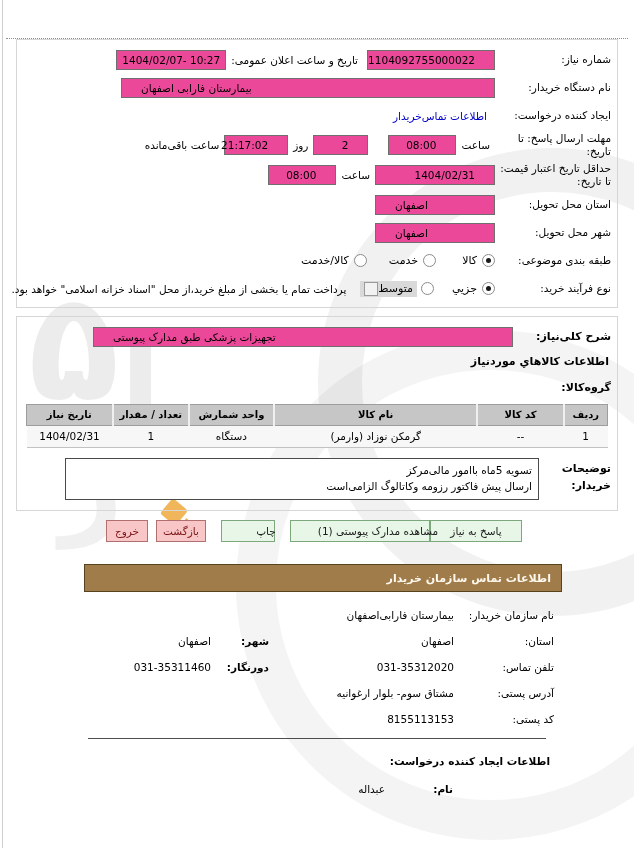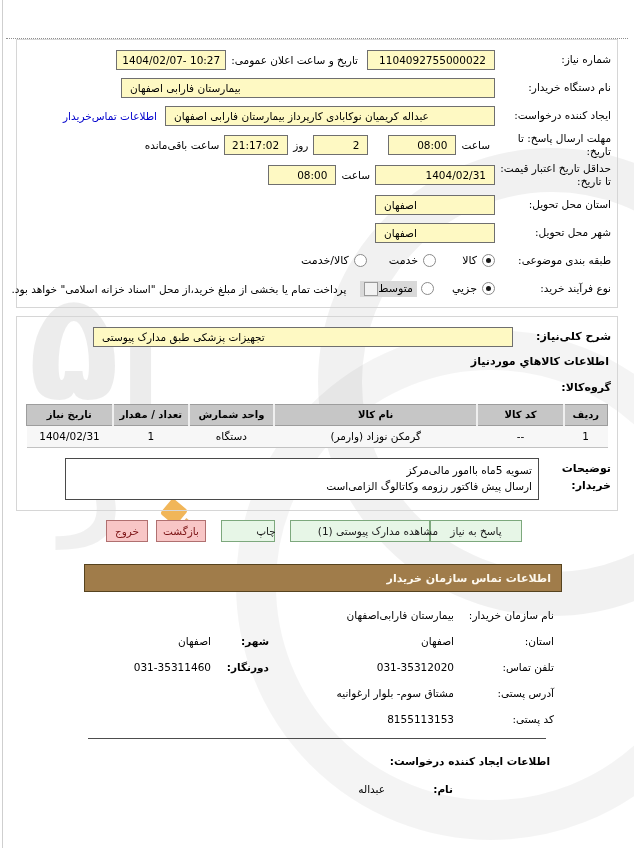--- a/index.html
+++ b/index.html
@@ -38,22 +38,22 @@
 
   
   .panel{margin:0 16px;border:1px solid #d6d6d6;padding:8px 6px 6px 6px;background:transparent;}
   .p2{margin-top:8px;padding-bottom:10px;}
 
   .frow{display:flex;align-items:center;margin-bottom:4px;min-height:24px;}
   .flabel{width:114px;flex:0 0 114px;font-size:10.5px;line-height:1.25;padding-left:2px;}
   .blabel{font-weight:bold;font-size:11px;}
   .ibox{
     display:inline-flex;align-items:center;justify-content:flex-end;
-    border:1px solid #6f6f6f;background:#fef9c3;height:20px;
-    padding:0 8px;box-sizing:border-box;font-size:10.5px;white-space:nowrap;
+    border:1px solid #6f6f6f;background:#ec4899;height:20px;
+    padding:0 19px;box-sizing:border-box;font-size:10.5px;white-space:nowrap;
   }
   .ltr{direction:ltr;}
   .cen{justify-content:center;}
   .w128{width:128px;} .w110{width:110px;} .w374{width:374px;} .w330{width:330px;}
   .w120{width:120px;} .w68{width:68px;} .w55{width:55px;} .w64{width:64px;}
   .w420{width:420px;} .w318{width:318px;}
   .sep-label{margin:0 5px;font-size:10.5px;white-space:nowrap;}
   .link{color:#0000cc;margin-right:8px;font-size:10.5px;cursor:pointer;white-space:nowrap;}
 
   .radio{width:11px;height:11px;border:1px solid #8b8b8b;border-radius:50%;background:#fff;
@@ -135,21 +135,20 @@
         <span class="ibox w110 ltr cen">1404/02/07- 10:27</span>
       </div>
 
       <div class="frow">
         <span class="flabel">نام دستگاه خریدار:</span>
         <span class="ibox w374">بیمارستان فارابی  اصفهان</span>
       </div>
 
       <div class="frow">
         <span class="flabel">ایجاد کننده درخواست:</span>
-        <span class="ibox w330">عبداله  کریمیان  نوکابادی  کارپرداز  بیمارستان  فارابی  اصفهان</span>
         <span class="link">اطلاعات تماس‌خریدار</span>
       </div>
 
       <div class="frow">
         <span class="flabel">مهلت ارسال پاسخ: تا تاریخ:</span>
         <span class="sep-label">ساعت</span>
         <span class="ibox w68 ltr">08:00</span>
         <span class="ibox w55 ltr" style="margin-right:20px">2</span>
         <span class="sep-label">روز</span>
         <span class="ibox w64 ltr">21:17:02</span>

